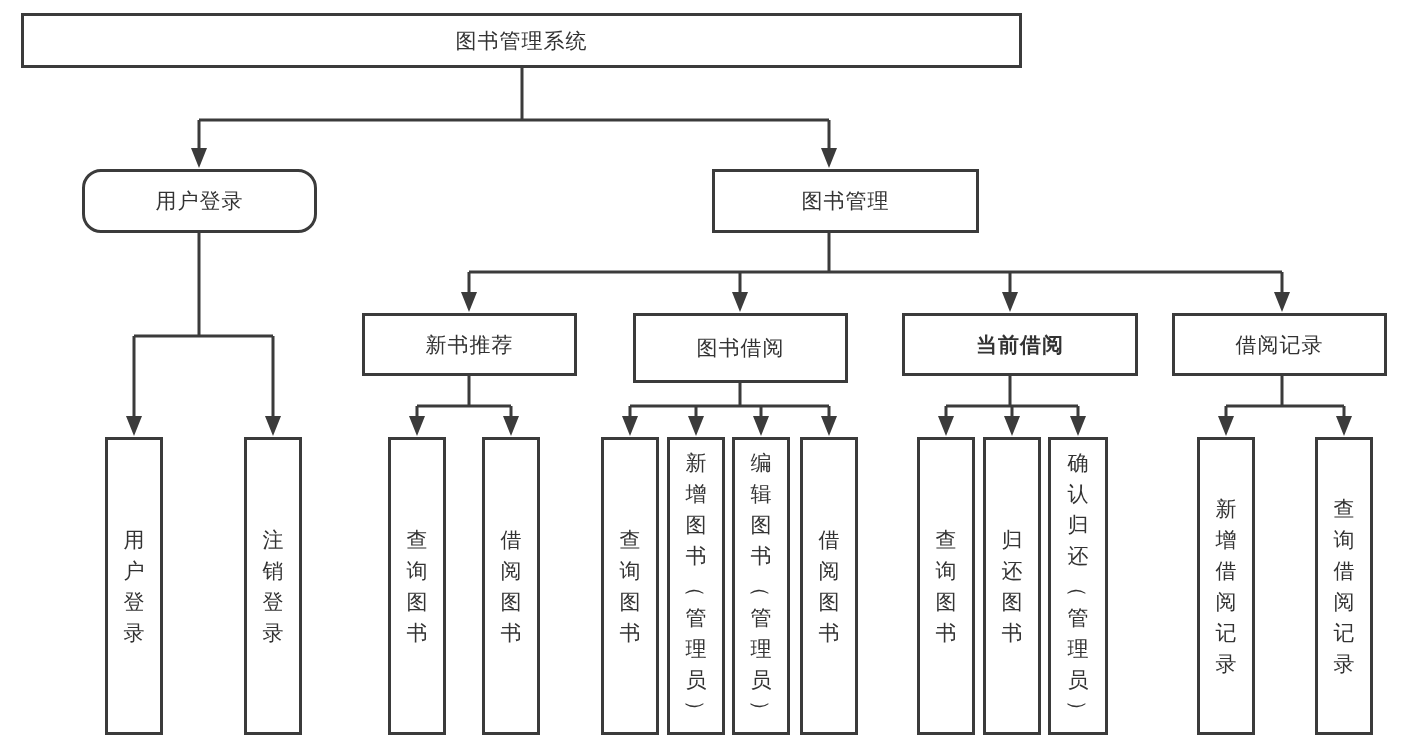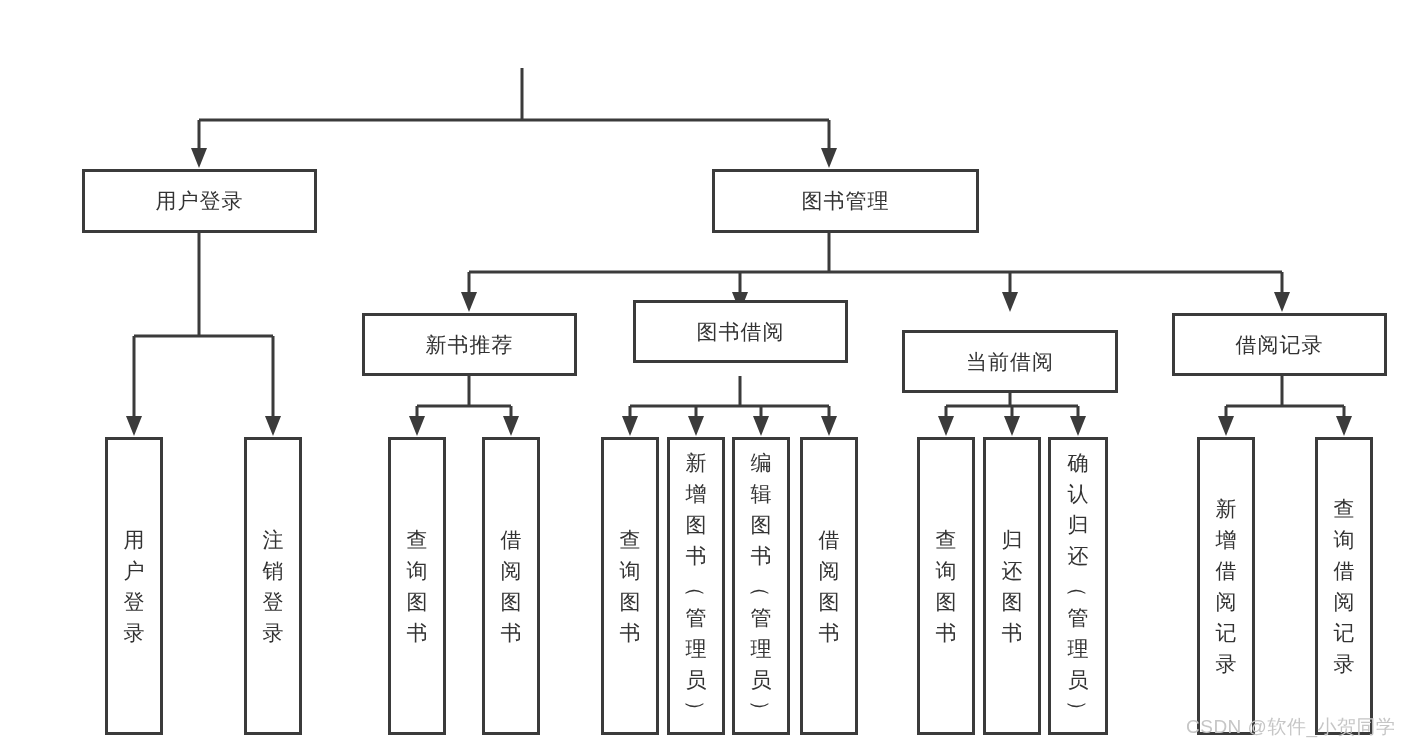--- a/index.html
+++ b/index.html
@@ -71,27 +71,28 @@
     <path d="M1010 376 V406 M946 406 H1078 M946 406 V416 M1012 406 V416 M1078 406 V416"></path>
     <polygon points="938,416 954,416 946,436"></polygon>
     <polygon points="1004,416 1020,416 1012,436"></polygon>
     <polygon points="1070,416 1086,416 1078,436"></polygon>
 
     <path d="M1282 376 V406 M1226 406 H1344 M1226 406 V416 M1344 406 V416"></path>
     <polygon points="1218,416 1234,416 1226,436"></polygon>
     <polygon points="1336,416 1352,416 1344,436"></polygon>
   </svg>
 
+  <div class="hbox" style="left:21px;top:13px;width:1001px;height:55px;">图书管理系统</div>
 
-  <div class="hbox" style="left:82px;top:169px;width:235px;height:64px;">用户登录</div>
+  <div class="hbox" style="left:82px;top:169px;width:235px;height:64px;border-radius:19px;">用户登录</div>
   <div class="hbox" style="left:712px;top:169px;width:267px;height:64px;">图书管理</div>
 
   <div class="hbox" style="left:362px;top:313px;width:215px;height:63px;">新书推荐</div>
-  <div class="hbox" style="left:633px;top:300px;width:215px;height:63px;">图书借阅</div>
-  <div class="hbox" style="left:902px;top:330px;width:216px;height:63px;">当前借阅</div>
+  <div class="hbox" style="left:633px;top:313px;width:215px;height:70px;">图书借阅</div>
+  <div class="hbox" style="left:902px;top:313px;width:236px;height:63px;font-weight:bold;">当前借阅</div>
   <div class="hbox" style="left:1172px;top:313px;width:215px;height:63px;text-align:center;">借阅记录</div>
 
   <div class="vbox" style="left:105px;width:58px;">
       <span class="vchar">用</span>
       <span class="vchar">户</span>
       <span class="vchar">登</span>
       <span class="vchar">录</span>
     </div>
   <div class="vbox" style="left:244px;width:58px;">
       <span class="vchar">注</span>
@@ -178,15 +179,14 @@
     </div>
   <div class="vbox" style="left:1315px;width:58px;">
       <span class="vchar">查</span>
       <span class="vchar">询</span>
       <span class="vchar">借</span>
       <span class="vchar">阅</span>
       <span class="vchar">记</span>
       <span class="vchar">录</span>
     </div>
 
-  <div class="watermark">CSDN @软件_小贺同学</div>
 
 </div>
 
 </body></html>

